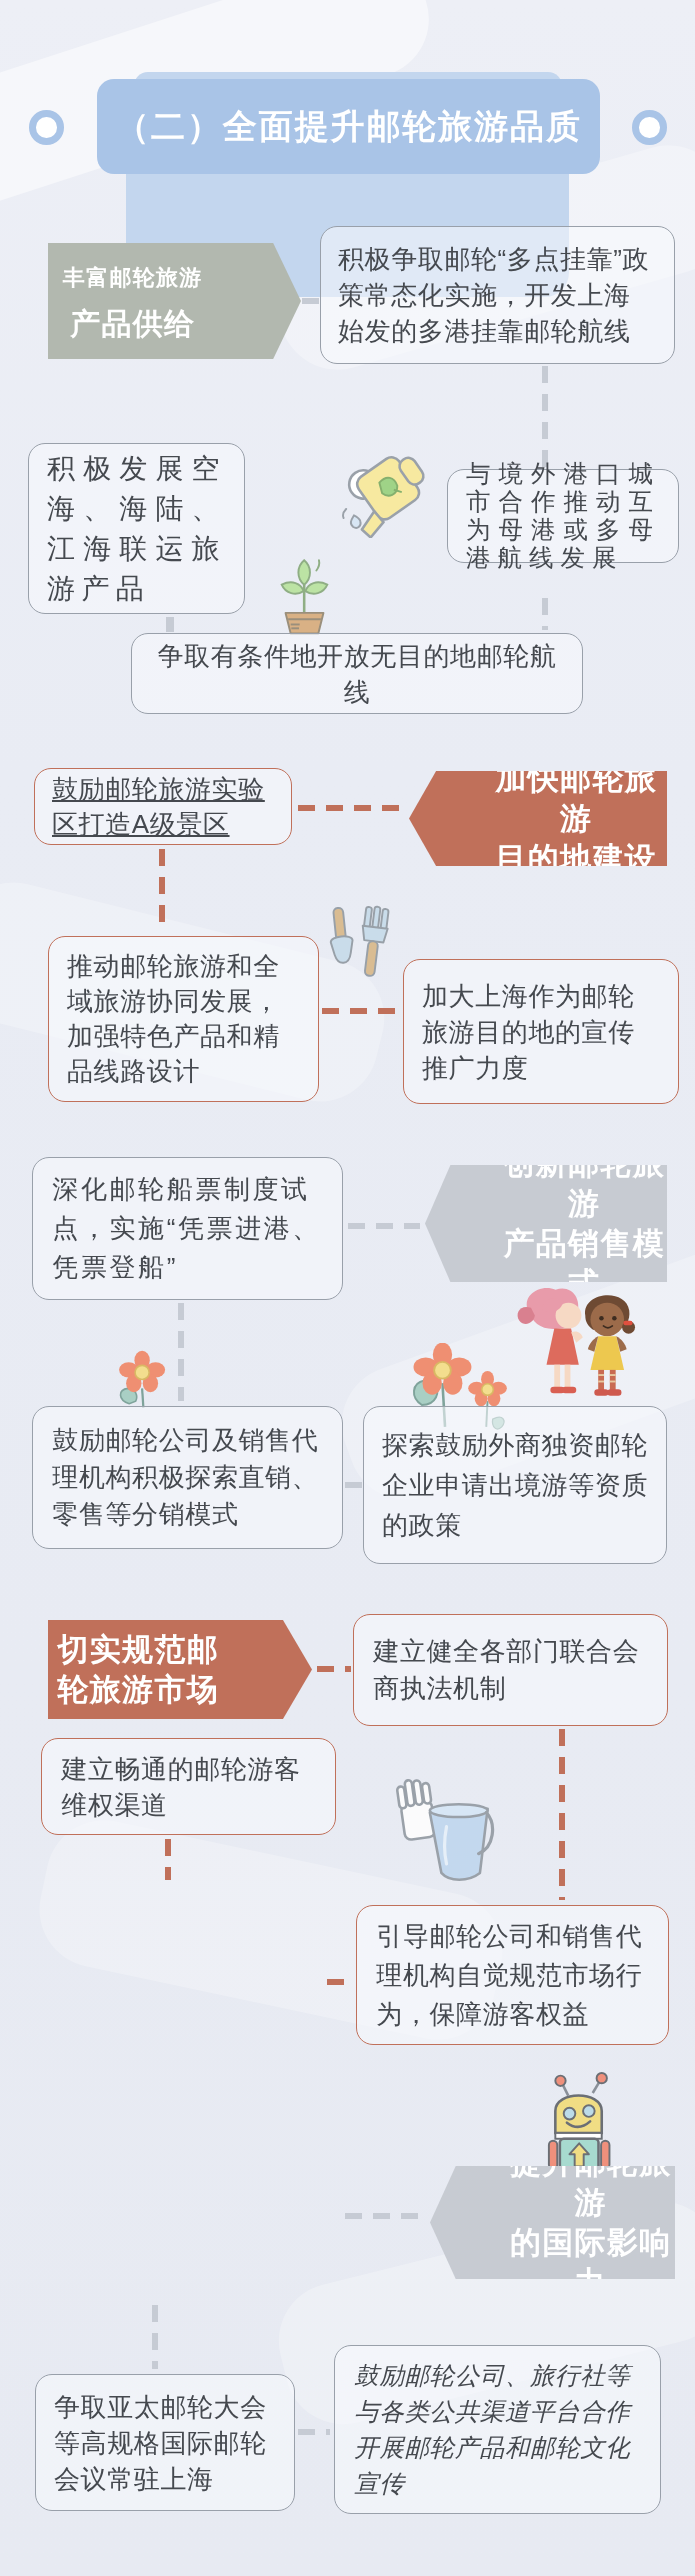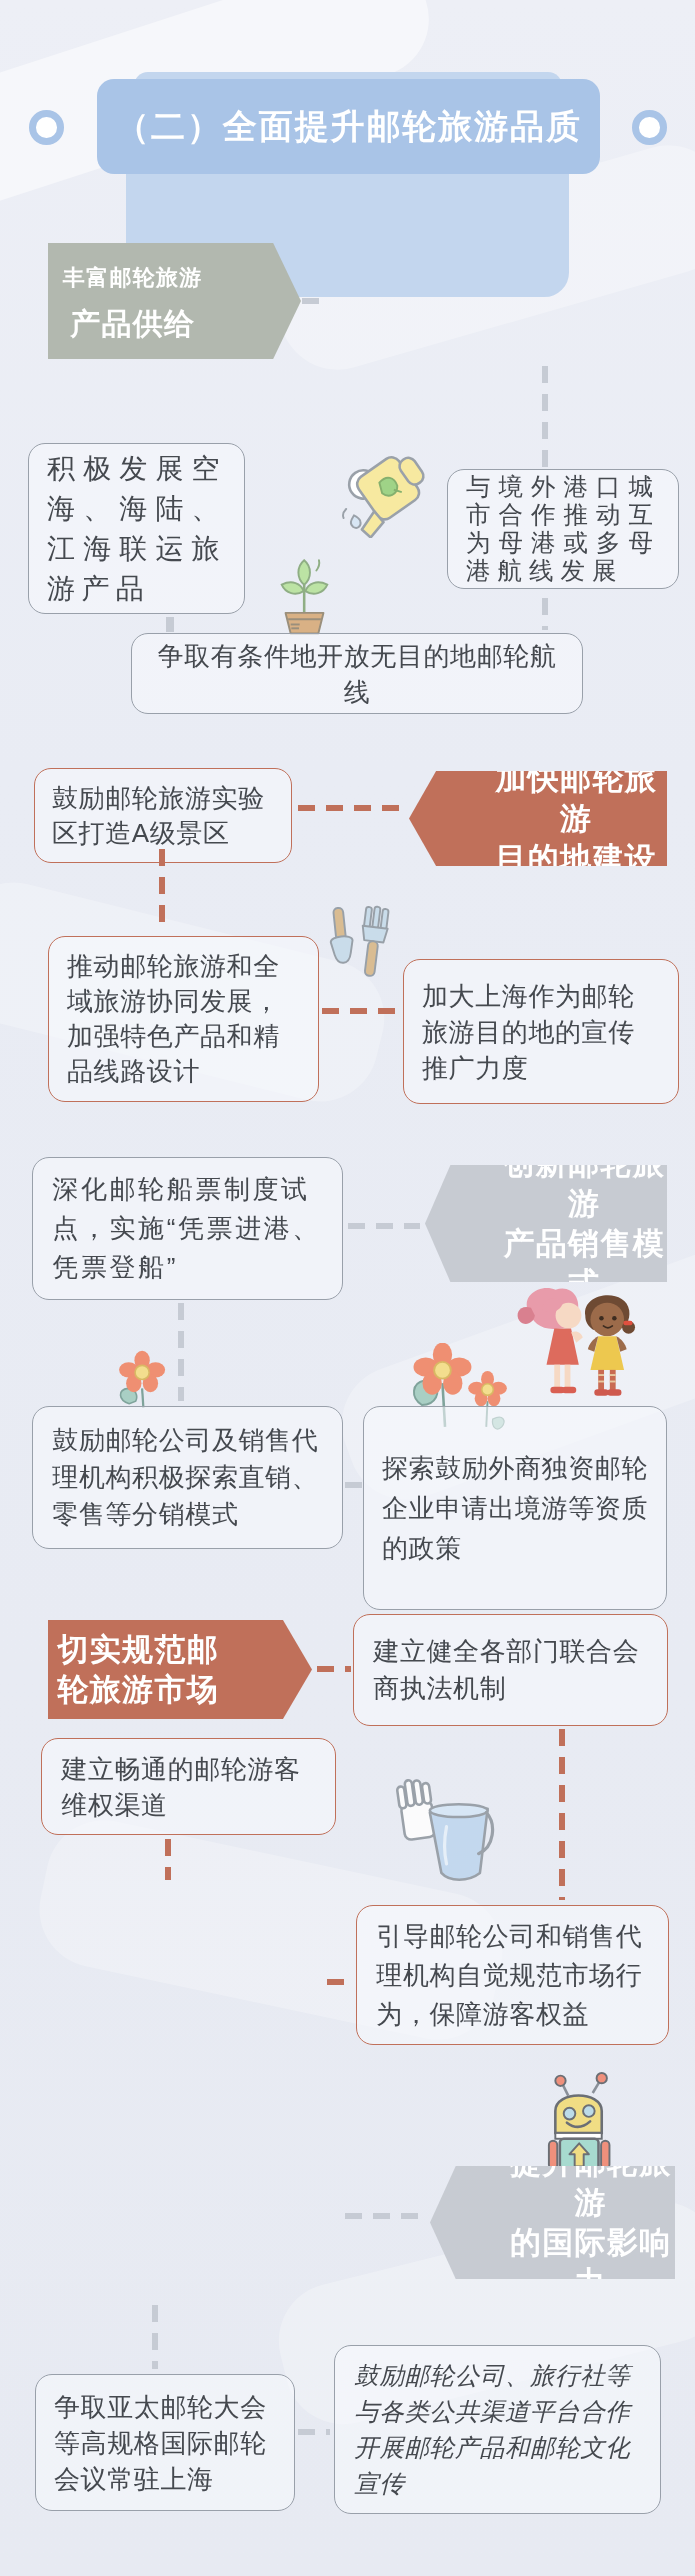--- a/index.html
+++ b/index.html
@@ -60,20 +60,23 @@
   </div>
   <div class="ring" style="left:29px;top:110px;"></div>
   <div class="ring" style="left:632px;top:110px;"></div>
 
   <div class="plabel point-right fill-graygreen" style="left:48px;top:243px;width:253px;height:116px;">
     <span style="font-size:22px;line-height:46px;">丰富邮轮旅游</span>
     <span style="font-size:30px;line-height:46px;">产品供给</span>
   </div>
   <div class="dash-h t-gray" style="left:302px;top:298px;width:19.3px;"></div>
 
+  <div class="box" style="left:320px;top:226px;width:355px;height:138px;padding:0 17px;">
+    <p>积极争取邮轮“多点挂靠”政策常态化实施，开发上海始发的多港挂靠邮轮航线</p>
+  </div>
   <div class="dash-v t-gray" style="left:542px;top:366px;height:103px;"></div>
 
   <div class="box justify" style="left:28px;top:443px;width:217px;height:171px;padding:0 18px;">
     <p style="font-size:28px;line-height:40px;letter-spacing:6.4px;font-family:Liberation Serif, serif;">积极发展空海、海陆、江海联运旅游产品</p>
   </div>
 
   <div class="icon" style="left:332px;top:451px;width:103px;height:87px;">
     <svg viewBox="0 0 160 135">
       <g transform="rotate(-35 90 62)">
         <circle cx="62" cy="30" r="22" fill="#ffffff" stroke="#9aa1a9" stroke-width="4"></circle>
@@ -81,21 +84,21 @@
         <rect x="122" y="34" width="26" height="44" rx="12" fill="#f7e9a0" stroke="#9aa1a9" stroke-width="4"></rect>
         <path d="M52 74 L20 86 L24 104 L54 96 Z" fill="#f7e9a0" stroke="#9aa1a9" stroke-width="4" stroke-linejoin="round"></path>
         <path d="M84 42 C100 38 108 48 104 62 C96 74 82 70 78 58 Z" fill="#9fd387" stroke="#85b06e" stroke-width="3"></path>
         <line x1="96" y1="64" x2="104" y2="74" stroke="#85b06e" stroke-width="3"></line>
       </g>
       <path d="M34 100 C29 108 27 113 33 118 C40 122 46 116 44 109 C43 105 38 102 34 100 Z" fill="#d8e6f4" stroke="#9aa1a9" stroke-width="3"></path>
       <path d="M22 90 q-7 7 -4 14" fill="none" stroke="#9aa1a9" stroke-width="3" stroke-linecap="round"></path>
     </svg>
   </div>
 
-  <div class="box justify" style="left:447px;top:469px;width:232px;height:120px;padding:0 18px;">
+  <div class="box justify" style="left:447px;top:469px;width:232px;height:94px;padding:0 18px;">
     <p style="font-size:24.5px;line-height:28px;letter-spacing:7px;">与境外港口城市合作推动互为母港或多母港航线发展</p>
   </div>
   <div class="dash-v t-gray" style="left:542px;top:598px;height:32px;"></div>
   <div class="dash-v t-gray dash-thick" style="left:166px;top:617px;height:15px;"></div>
 
   <div class="icon" style="left:274px;top:551px;width:61px;height:84px;">
     <svg viewBox="0 0 95 130">
       <line x1="47" y1="52" x2="47" y2="96" stroke="#8fae84" stroke-width="4"></line>
       <path d="M47 14 C59 24 59 42 47 52 C35 42 35 24 47 14 Z" fill="#bce3a4" stroke="#8fae84" stroke-width="3"></path>
       <path d="M12 52 C28 44 42 50 46 62 C34 70 18 66 12 52 Z" fill="#bce3a4" stroke="#8fae84" stroke-width="3"></path>
@@ -105,21 +108,21 @@
       <line x1="22" y1="106" x2="73" y2="106" stroke="#9a8f7c" stroke-width="3"></line>
       <line x1="26" y1="114" x2="40" y2="114" stroke="#9a8f7c" stroke-width="3"></line>
       <line x1="27" y1="120" x2="39" y2="120" stroke="#9a8f7c" stroke-width="3"></line>
     </svg>
   </div>
 
   <div class="box" style="left:131px;top:633px;width:452px;height:81px;padding:0 15.5px;">
     <p style="text-align:center;">争取有条件地开放无目的地邮轮航线</p>
   </div>
 
-  <div class="box orange" style="left:34px;top:768px;width:258px;height:95px;padding:0 17px;">
+  <div class="box orange" style="left:34px;top:768px;width:258px;height:77px;padding:0 17px;text-decoration:underline;">
     <p style="line-height:35px;">鼓励邮轮旅游实验区打造A级景区</p>
   </div>
   <div class="dash-h t-orange" style="left:298px;top:805px;width:106px;"></div>
   <div class="plabel point-left fill-orange" style="left:409px;top:771px;width:258px;height:95px;">
     <span>加快邮轮旅游</span>
     <span>目的地建设</span>
   </div>
   <div class="dash-v t-orange" style="left:159px;top:849px;height:82px;"></div>
 
   <div class="box orange" style="left:48px;top:936px;width:271px;height:166px;padding:0 18px;">
@@ -229,21 +232,21 @@
       <ellipse cx="37" cy="52" rx="12" ry="14" fill="#ef8f72"></ellipse>
       <ellipse cx="63" cy="52" rx="12" ry="14" fill="#ef8f72"></ellipse>
       <circle cx="50" cy="35" r="11" fill="#f3de8e" stroke="#d9b964" stroke-width="2.5"></circle>
     </svg>
   </div>
 
   <div class="box" style="left:32px;top:1406px;width:311px;height:143px;padding:0 19.3px;">
     <p style="line-height:37px;">鼓励邮轮公司及销售代理机构积极探索直销、零售等分销模式</p>
   </div>
   <div class="dash-h t-gray" style="left:345px;top:1482px;width:17px;"></div>
-  <div class="box" style="left:363px;top:1406px;width:304px;height:204px;padding:0 18px;">
+  <div class="box" style="left:363px;top:1406px;width:304px;height:158px;padding:0 18px;">
     <p style="line-height:40px;">探索鼓励外商独资邮轮企业申请出境游等资质的政策</p>
   </div>
 
   <div class="plabel point-right fill-orange" style="left:48px;top:1620px;width:264px;height:99px;">
     <span>切实规范邮</span>
     <span>轮旅游市场</span>
   </div>
   <div class="dash-h t-orange" style="left:317px;top:1666px;width:34px;"></div>
   <div class="box orange" style="left:41px;top:1738px;width:295px;height:97px;padding:0 19.3px;">
     <p>建立畅通的邮轮游客维权渠道</p>

